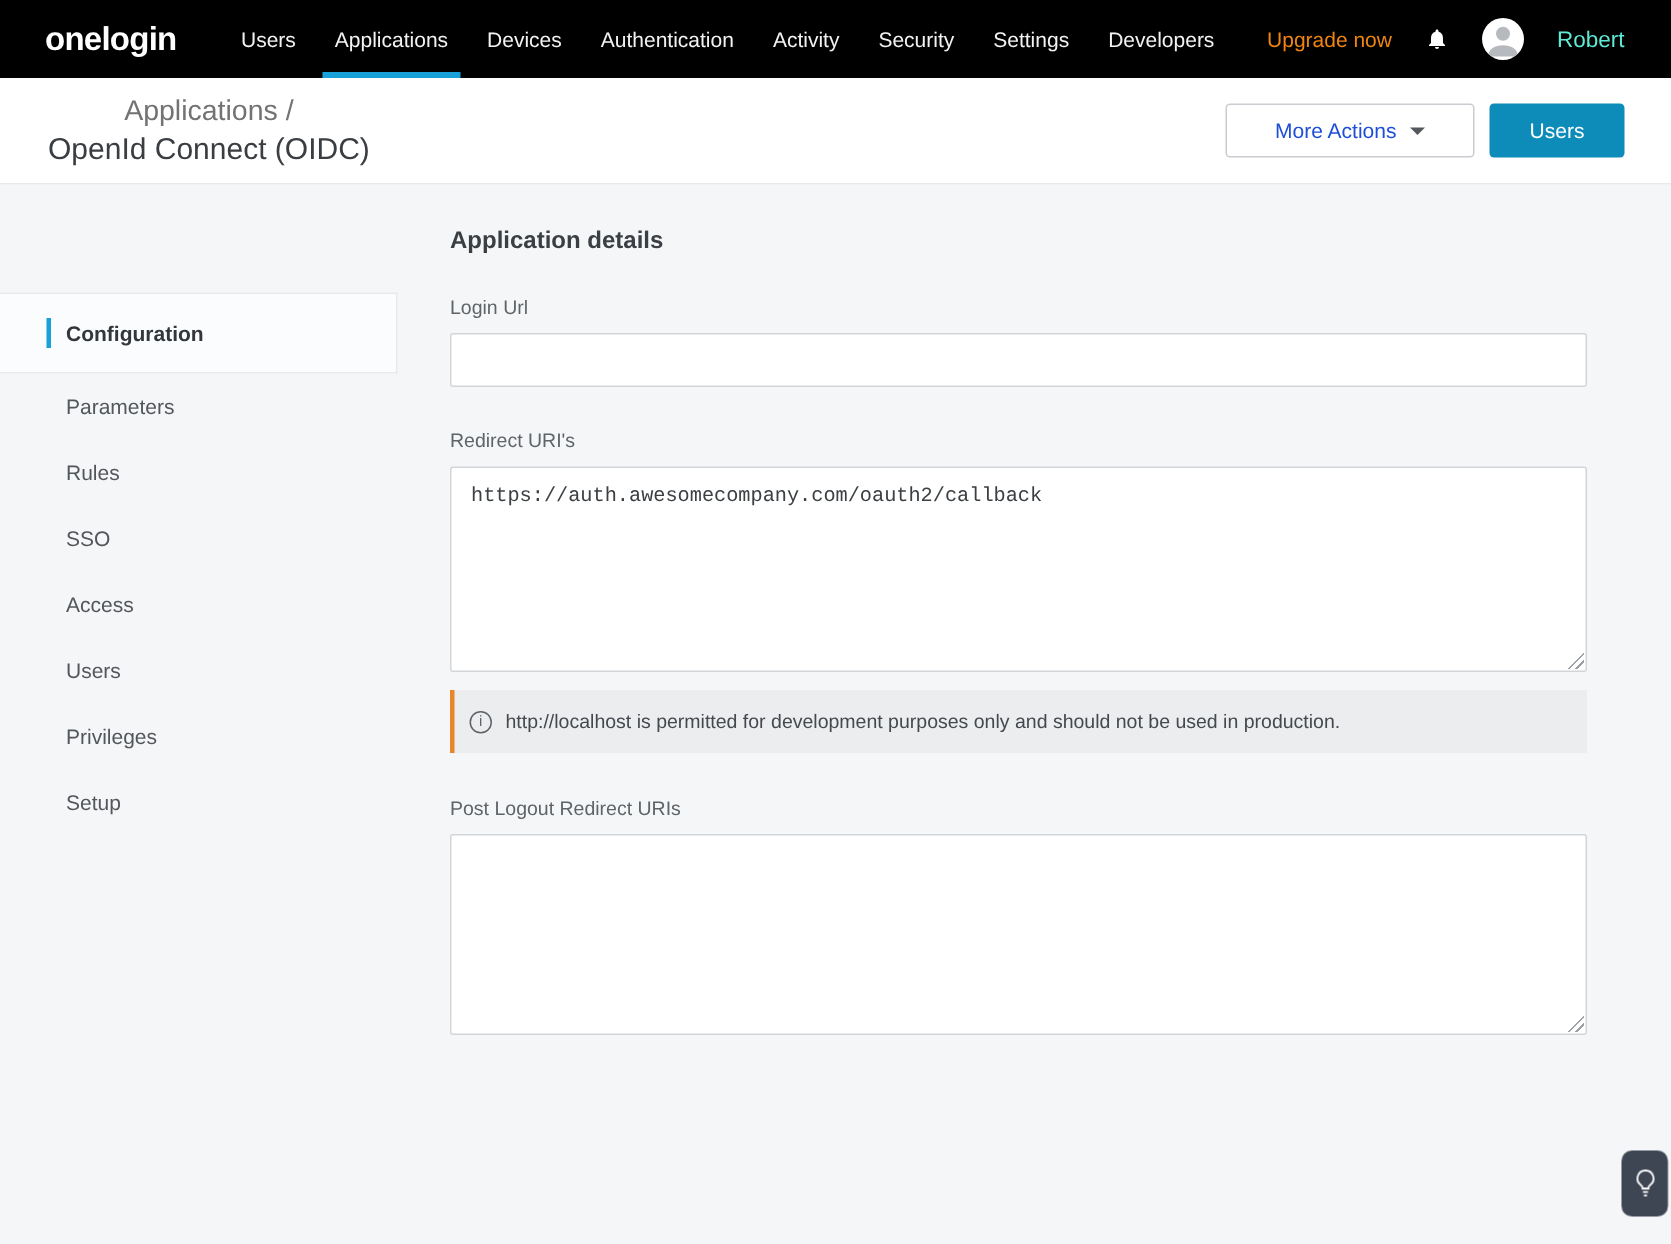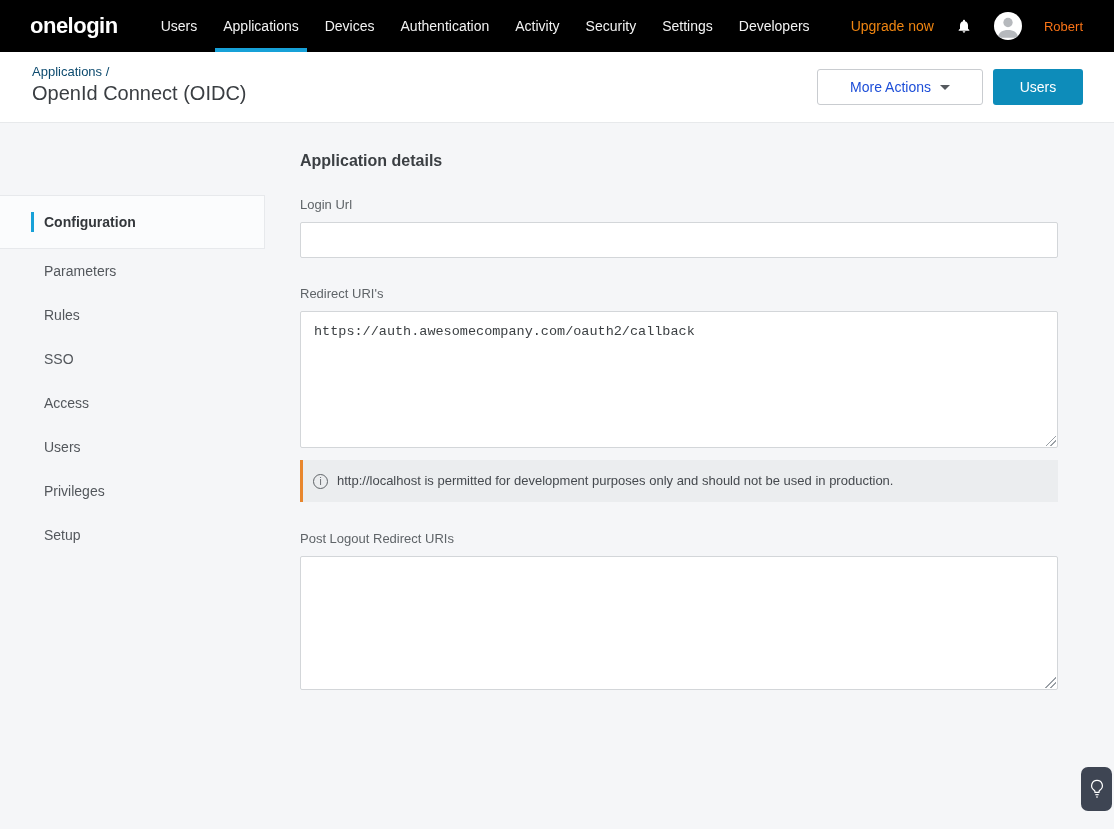--- a/index.html
+++ b/index.html
@@ -33,29 +33,29 @@
     height:4px; background:#17a1d8;
   }
   .nav-right { margin-left:auto; display:flex; align-items:center; gap:22px; }
   .upgrade { color:#ef8511; font-size:14px; cursor:pointer; }
   .bell { width:16px; height:18px; display:block; cursor:pointer; }
   .avatar {
     width:28px; height:28px; border-radius:50%; background:#fff;
     overflow:hidden; display:flex; align-items:flex-end; justify-content:center;
     cursor:pointer;
   }
-  .username { color:#f97316; font-size:13px; }
+  .username { color:#5eead4; font-size:15px; }
 
   
   .page-header {
     height:71px; background:#fff; border-bottom:1px solid #e7e9eb;
     padding:12px 31px 0 32px;
     display:flex; justify-content:space-between;
   }
-  .breadcrumb { color:#0c4a6e; font-size:13px; cursor:pointer; }
+  .breadcrumb { color:#737373; font-size:19px; cursor:pointer;text-align:center; }
   .page-title { color:#3a3e42; font-size:20px; font-weight:400; margin-top:3px; }
   .header-actions { display:flex; gap:10px; padding-top:5px; }
   .btn {
     height:36px; font-size:14px; border-radius:3px; cursor:pointer;
     font-family:"Liberation Sans", sans-serif;
   }
   .btn-more {
     width:166px; background:#fff; border:1px solid #c9ccd0; color:#1d4ed8;
     display:flex; align-items:center; justify-content:center; gap:9px;
   }

